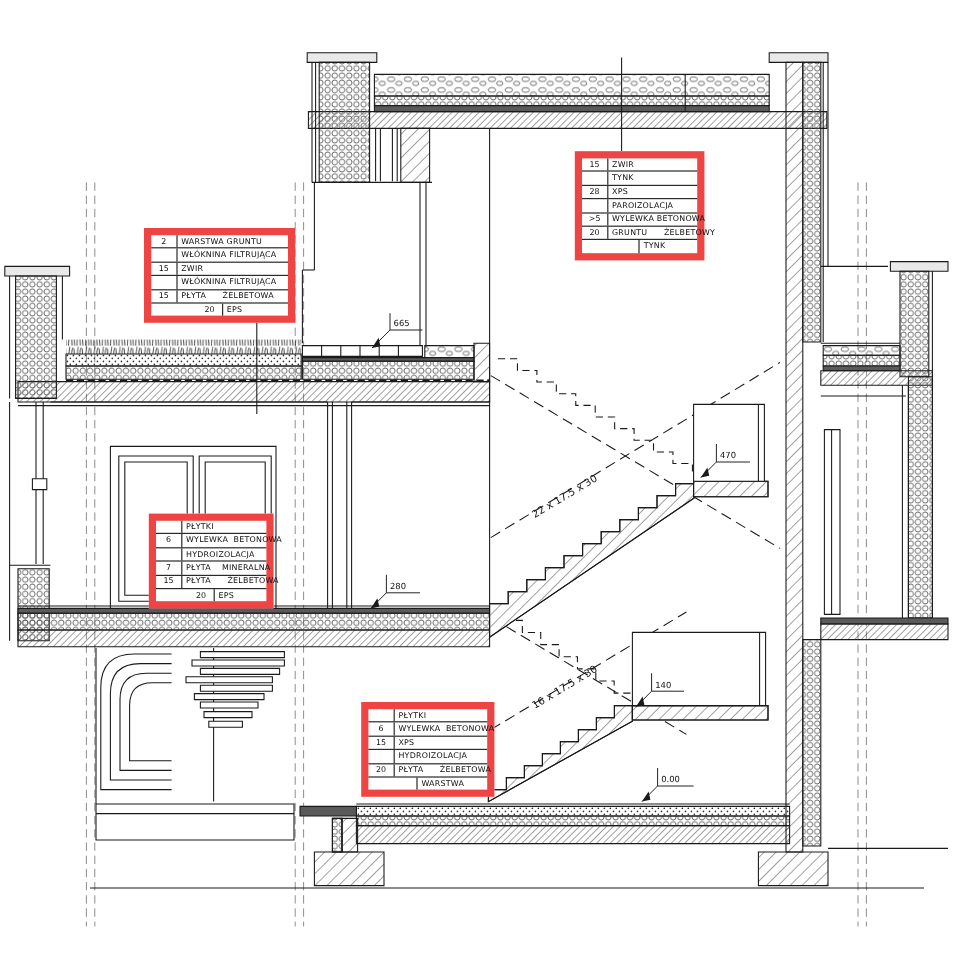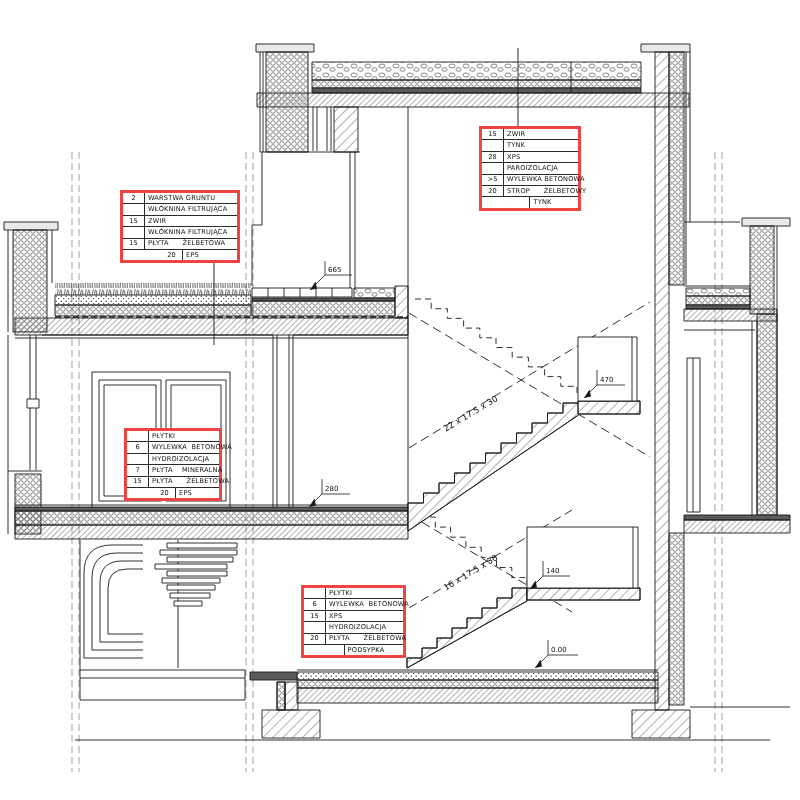--- a/index.html
+++ b/index.html
@@ -1,20 +1,20 @@
 <!DOCTYPE html>
 <html><head>
 <meta charset="utf-8">
 <style>
   html,body{margin:0;padding:0;background:#fff;}
   #stage{position:relative;width:800px;height:800px;background:#fff;overflow:hidden;
          font-family:"DejaVu Sans", "Liberation Sans", sans-serif;}
   #drawing{position:absolute;left:0;top:0;}
   svg line, svg path, svg rect, svg polyline{vector-effect:non-scaling-stroke;}
-  .mtable{position:absolute;background:#fff;border:3px solid #ef4444;color:#111;
+  .mtable{position:absolute;background:#fff;border:6px solid #ef4444;color:#111;
           font-size:6.6px;line-height:1;z-index:5;}
   .trow{display:flex;border-bottom:1px solid #2a2a2a;height:10.4px;align-items:center;}
   .trow:last-child{border-bottom:none;justify-content:center;}
   .c1{width:21px;align-self:stretch;border-right:1px solid #2a2a2a;display:flex;
       align-items:center;justify-content:center;flex:none;}
   .c2{padding-left:3px;white-space:pre;letter-spacing:.2px;}
   text{font-family:"DejaVu Sans", "Liberation Sans", sans-serif;fill:#111;}
 </style>
 </head>
 <body>
@@ -301,21 +301,21 @@
       <div class="trow">
         <div class="c1"></div>
         <div class="c2">PAROIZOLACJA</div>
       </div>
       <div class="trow">
         <div class="c1">&gt;5</div>
         <div class="c2">WYLEWKA BETONOWA</div>
       </div>
       <div class="trow">
         <div class="c1">20</div>
-        <div class="c2">STROP      ŻELBETOWY</div>
+        <div class="c2">GRUNTU      ŻELBETOWY</div>
       </div>
       <div class="trow">
         <div class="c1"></div>
         <div class="c2">TYNK</div>
       </div>
     </div>
 
 <div class="mtable" style="left:120px;top:190px;width:114px;">
       <div class="trow">
         <div class="c1">2</div>
@@ -386,17 +386,17 @@
       <div class="trow">
         <div class="c1"></div>
         <div class="c2">HYDROIZOLACJA</div>
       </div>
       <div class="trow">
         <div class="c1">20</div>
         <div class="c2">PŁYTA      ŻELBETOWA</div>
       </div>
       <div class="trow">
         <div class="c1"></div>
-        <div class="c2">PODSYPKA</div>
+        <div class="c2">WARSTWA</div>
       </div>
     </div>
 
 </div>
 
 </body></html>

